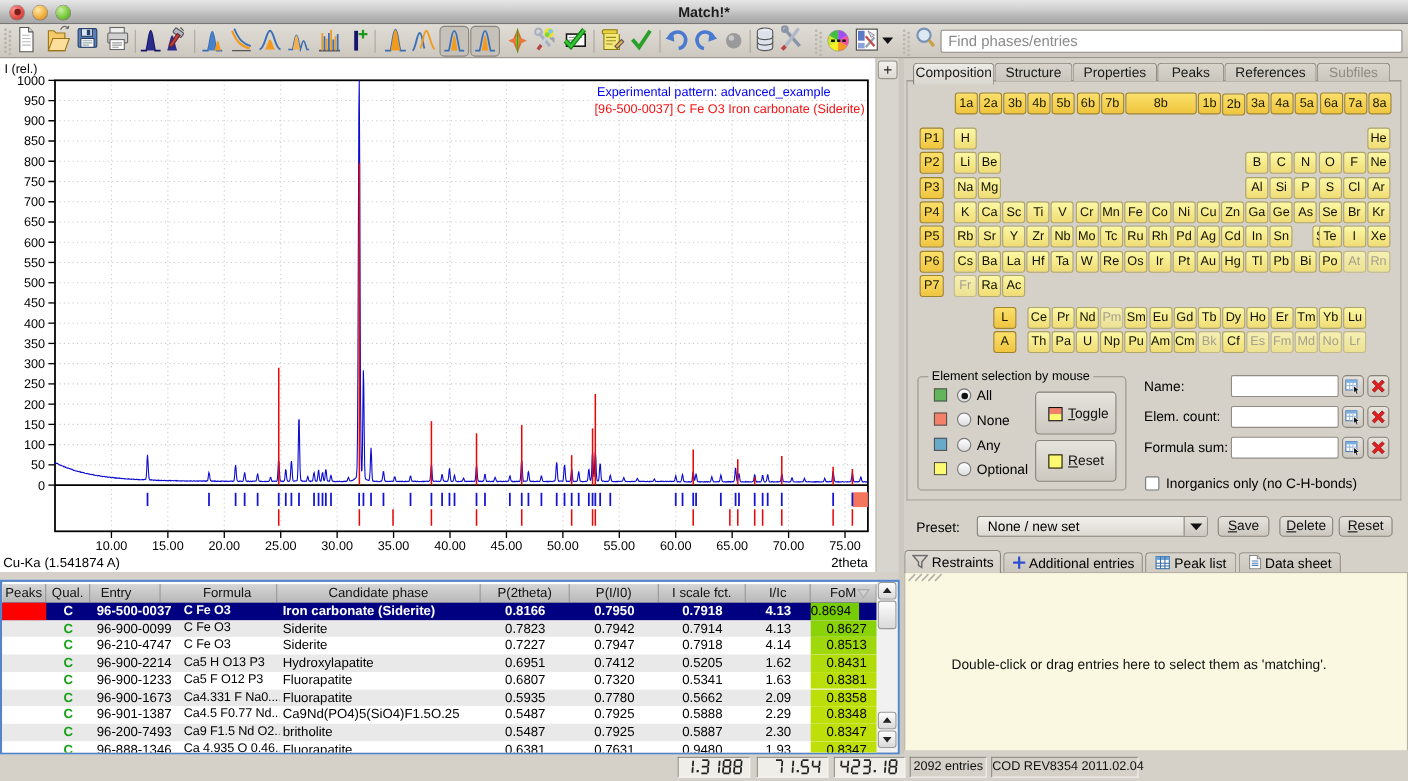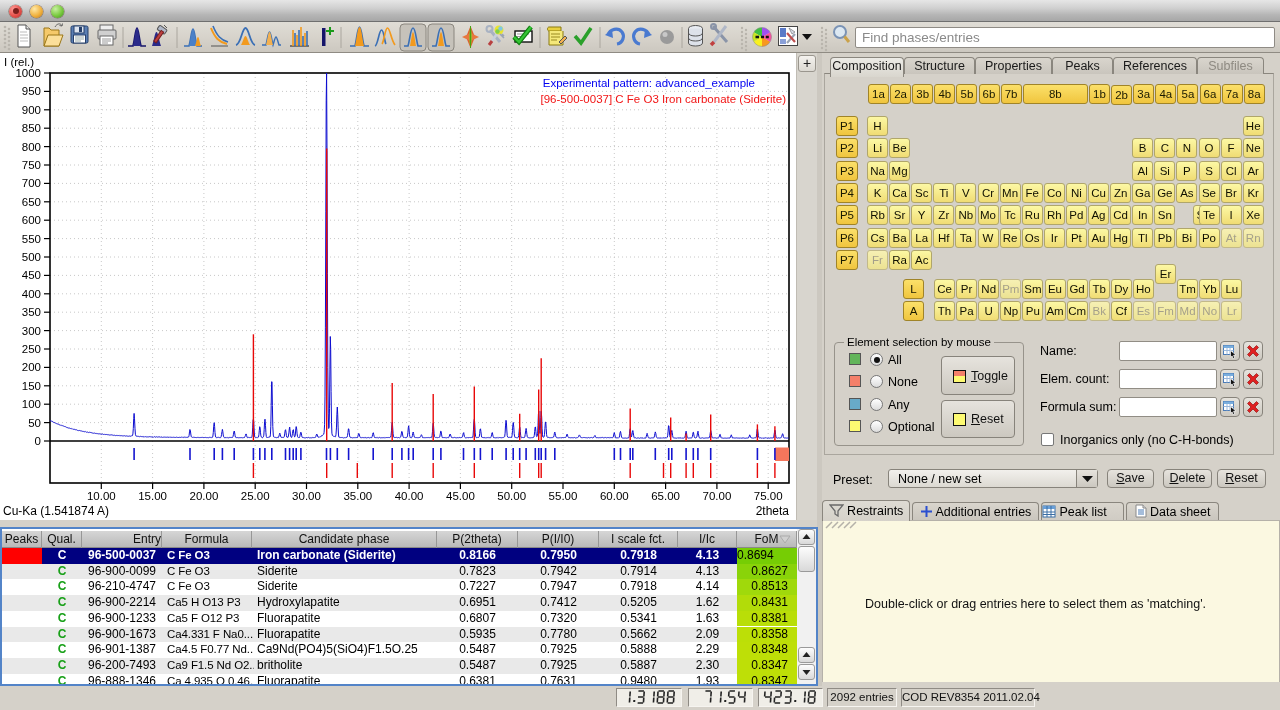--- a/index.html
+++ b/index.html
@@ -30,20 +30,21 @@
 u{text-decoration:underline}
 </style></head><body>
 <div id="app">
 
 <div id="titlebar">
  <div class="tl" style="left:9px;background:radial-gradient(circle at 4.5px 4px,#ff9a96,#e6504a 55%,#b03030)">
         <div style="position:absolute;left:3.5px;top:3.5px;width:6px;height:6px;border-radius:50%;background:#7c1f1c"></div>
       </div>
  <div class="tl" style="left:30px;background:radial-gradient(circle at 4.5px 4px,#ffe9a8,#f0b13e 55%,#c07818)"></div>
  <div class="tl" style="left:51px;background:radial-gradient(circle at 4.5px 4px,#c8f0a0,#78c93e 55%,#3f8f1f)"></div>
+ <div id="title">Match!*</div>
 </div>
 
 <div id="toolbar">
 <svg width="1280" height="31">
 <circle cx="5" cy="5" r="1.3" fill="#b9b5ad"></circle>
         <circle cx="9" cy="7" r="1.3" fill="#b9b5ad"></circle>
 <circle cx="5" cy="9" r="1.3" fill="#b9b5ad"></circle>
         <circle cx="9" cy="11" r="1.3" fill="#b9b5ad"></circle>
 <circle cx="5" cy="13" r="1.3" fill="#b9b5ad"></circle>
         <circle cx="9" cy="15" r="1.3" fill="#b9b5ad"></circle>
@@ -552,21 +553,21 @@
 <div class="btn" style="left:285px;top:416px;width:47px;height:19px;font-size:12.5px;line-height:17px"><u>S</u>ave</div>
 <div class="btn" style="left:341px;top:416px;width:49px;height:19px;font-size:12.5px;line-height:17px"><u>D</u>elete</div>
 <div class="btn" style="left:395px;top:416px;width:49px;height:19px;font-size:12.5px;line-height:17px"><u>R</u>eset</div>
 <div style="position:absolute;left:0px;top:447px;width:458px;height:20px"></div>
 <div style="position:absolute;left:0px;top:447px;width:88px;height:21px;border:1px solid #8a867e;border-bottom:none;border-radius:4px 4px 0 0;background:linear-gradient(#dedbd4,#d5d1c9);text-align:center;font-size:12.5px;line-height:20px;z-index:3"><svg width="15" height="13" style="vertical-align:-2px">
           <path d="M1 1 L14 1 L9 7 L9 12 L6 10 L6 7 Z" fill="none" stroke="#6a6a6a" stroke-width="1.3"></path>
         </svg> Restraints</div>
 <div style="position:absolute;left:90px;top:449px;width:127px;height:19px;border:1px solid #8a867e;border-bottom:none;border-radius:4px 4px 0 0;background:linear-gradient(#d9d5cd,#c9c5bd);text-align:center;font-size:12.5px;line-height:18px"><svg width="13" height="13" style="vertical-align:-2px">
           <path d="M5.5 1 L7.5 1 L7.5 5.5 L12 5.5 L12 7.5 L7.5 7.5 L7.5 12 L5.5 12 L5.5 7.5 L1 7.5 L1 5.5 L5.5 5.5 Z" fill="#2a4fd0"></path>
         </svg> Additional entries</div>
-<div style="position:absolute;left:219px;top:449px;width:83px;height:31px;border:1px solid #8a867e;border-bottom:none;border-radius:4px 4px 0 0;background:linear-gradient(#d9d5cd,#c9c5bd);font-size:12.5px;line-height:18px"><svg width="14" height="13" style="vertical-align:-2px">
+<div style="position:absolute;left:219px;top:449px;width:83px;height:31px;border:1px solid #8a867e;border-bottom:none;border-radius:4px 4px 0 0;background:linear-gradient(#d9d5cd,#c9c5bd);text-align:center;font-size:12.5px;line-height:18px"><svg width="14" height="13" style="vertical-align:-2px">
           <rect x="1" y="1" width="12" height="11" fill="#fff" stroke="#3a6ea5"></rect>
           <rect x="1" y="1" width="12" height="3" fill="#6aa0d8"></rect>
           <line x1="1" y1="7" x2="13" y2="7" stroke="#3a6ea5"></line>
           <line x1="1" y1="9.5" x2="13" y2="9.5" stroke="#3a6ea5"></line>
           <line x1="5" y1="1" x2="5" y2="12" stroke="#3a6ea5"></line>
           <line x1="9" y1="1" x2="9" y2="12" stroke="#3a6ea5"></line>
         </svg> Peak list</div>
 <div style="position:absolute;left:304px;top:449px;width:93px;height:19px;border:1px solid #8a867e;border-bottom:none;border-radius:4px 4px 0 0;background:linear-gradient(#d9d5cd,#c9c5bd);text-align:center;font-size:12.5px;line-height:18px"><svg width="12" height="14" style="vertical-align:-2px">
           <path d="M1 1 L8 1 L11 4 L11 13 L1 13 Z" fill="#fff" stroke="#888"></path>
           <path d="M8 1 L8 4 L11 4" fill="#ddd" stroke="#888"></path>
@@ -680,21 +681,21 @@
 <div class="ecell" style="left:112.0px;top:226px">Ce</div>
 <div class="ecell" style="left:134.1px;top:226px">Pr</div>
 <div class="ecell" style="left:156.2px;top:226px">Nd</div>
 <div class="ecell dis" style="left:178.3px;top:226px">Pm</div>
 <div class="ecell" style="left:200.4px;top:226px">Sm</div>
 <div class="ecell" style="left:222.5px;top:226px">Eu</div>
 <div class="ecell" style="left:244.6px;top:226px">Gd</div>
 <div class="ecell" style="left:266.7px;top:226px">Tb</div>
 <div class="ecell" style="left:288.8px;top:226px">Dy</div>
 <div class="ecell" style="left:310.9px;top:226px">Ho</div>
-<div class="ecell" style="left:333.0px;top:211px">Er</div>
+<div class="ecell" style="left:333.0px;top:226px">Er</div>
 <div class="ecell" style="left:355.1px;top:226px">Tm</div>
 <div class="ecell" style="left:377.2px;top:226px">Yb</div>
 <div class="ecell" style="left:399.3px;top:226px">Lu</div>
 <div class="ecell" style="left:112.0px;top:248px">Th</div>
 <div class="ecell" style="left:134.1px;top:248px">Pa</div>
 <div class="ecell" style="left:156.2px;top:248px">U</div>
 <div class="ecell" style="left:178.3px;top:248px">Np</div>
 <div class="ecell" style="left:200.4px;top:248px">Pu</div>
 <div class="ecell" style="left:222.5px;top:248px">Am</div>
 <div class="ecell" style="left:244.6px;top:248px">Cm</div>
@@ -704,21 +705,21 @@
 <div class="ecell dis" style="left:333.0px;top:248px">Fm</div>
 <div class="ecell dis" style="left:355.1px;top:248px">Md</div>
 <div class="ecell dis" style="left:377.2px;top:248px">No</div>
 <div class="ecell dis" style="left:399.3px;top:248px">Lr</div>
 </div>
 
 <div id="tablepane">
 <div style="position:absolute;left:0;top:2px;width:795px;height:17px;background:linear-gradient(#d6d6d6,#b9b9b9);border-bottom:1px solid #8a8a8a">
 <div style="position:absolute;left:0px;top:0;width:40px;height:17px;border-right:1px solid #979797;text-align:center;font-size:12px;line-height:16px;color:#111">Peaks</div>
 <div style="position:absolute;left:40px;top:0;width:40px;height:17px;border-right:1px solid #979797;text-align:center;font-size:12px;line-height:16px;color:#111">Qual.</div>
-<div style="position:absolute;left:80px;top:0;width:80px;height:17px;border-right:1px solid #979797;text-align:right;font-size:12px;line-height:16px;color:#111">Entry</div>
+<div style="position:absolute;left:64px;top:0;width:80px;height:17px;border-right:1px solid #979797;text-align:center;font-size:12px;line-height:16px;color:#111">Entry</div>
 <div style="position:absolute;left:160px;top:0;width:90px;height:17px;border-right:1px solid #979797;text-align:center;font-size:12px;line-height:16px;color:#111">Formula</div>
 <div style="position:absolute;left:250px;top:0;width:185px;height:17px;border-right:1px solid #979797;text-align:center;font-size:12px;line-height:16px;color:#111">Candidate phase</div>
 <div style="position:absolute;left:435px;top:0;width:81px;height:17px;border-right:1px solid #979797;text-align:center;font-size:12px;line-height:16px;color:#111">P(2theta)</div>
 <div style="position:absolute;left:516px;top:0;width:81px;height:17px;border-right:1px solid #979797;text-align:center;font-size:12px;line-height:16px;color:#111">P(I/I0)</div>
 <div style="position:absolute;left:597px;top:0;width:79px;height:17px;border-right:1px solid #979797;text-align:center;font-size:12px;line-height:16px;color:#111">I scale fct.</div>
 <div style="position:absolute;left:676px;top:0;width:59px;height:17px;border-right:1px solid #979797;text-align:center;font-size:12px;line-height:16px;color:#111">I/Ic</div>
 <div style="position:absolute;left:735px;top:0;width:60px;height:17px;border-right:1px solid #979797;text-align:center;font-size:12px;line-height:16px;color:#111">FoM</div>
 <svg width="12" height="10" style="position:absolute;left:777px;top:4px">
           <path d="M1 1 L11 1 L6 8 Z" fill="#d0d0d0" stroke="#aaa"></path>
         </svg>
@@ -726,21 +727,21 @@
 <div style="position:absolute;left:0;top:19.0px;width:795px;height:15.7px;background:#000080;color:#fff;font-weight:bold;font-size:12px;line-height:15.7px">
 <div style="position:absolute;left:0;top:0;width:40px;height:100%;background:#ff0000"></div>
 <div style="position:absolute;left:40px;top:0;width:40px;text-align:center;font-weight:bold;color:#fff">C</div>
 <div style="position:absolute;left:80px;top:0;width:80px;text-align:center">96-500-0037</div>
 <div style="position:absolute;left:165px;top:0;width:87px;overflow:hidden;white-space:nowrap;font-size:11.5px;letter-spacing:-0.1px">C Fe O3</div>
 <div style="position:absolute;left:255px;top:0;width:180px;overflow:hidden;white-space:nowrap">Iron carbonate (Siderite)</div>
 <div style="position:absolute;left:435px;top:0;width:81px;text-align:center">0.8166</div>
 <div style="position:absolute;left:516px;top:0;width:81px;text-align:center">0.7950</div>
 <div style="position:absolute;left:597px;top:0;width:79px;text-align:center">0.7918</div>
 <div style="position:absolute;left:676px;top:0;width:59px;text-align:center">4.13</div>
-<div style="position:absolute;left:735px;top:0;width:60px;background:#76cd04;color:#000;font-weight:normal;text-align:left;padding-right:14px;height:100%">0.8694</div>
+<div style="position:absolute;left:735px;top:0;width:44px;background:#76cd04;color:#000;font-weight:normal;text-align:left;padding-right:14px;height:100%">0.8694</div>
 </div>
 <div style="position:absolute;left:0;top:34.7px;width:795px;height:15.7px;background:#e9e9e9;color:#000;font-weight:normal;font-size:12px;line-height:15.7px">
 <div style="position:absolute;left:40px;top:0;width:40px;text-align:center;font-weight:bold;color:#18a018">C</div>
 <div style="position:absolute;left:80px;top:0;width:80px;text-align:center">96-900-0099</div>
 <div style="position:absolute;left:165px;top:0;width:87px;overflow:hidden;white-space:nowrap;font-size:11.5px;letter-spacing:-0.1px">C Fe O3</div>
 <div style="position:absolute;left:255px;top:0;width:180px;overflow:hidden;white-space:nowrap">Siderite</div>
 <div style="position:absolute;left:435px;top:0;width:81px;text-align:center">0.7823</div>
 <div style="position:absolute;left:516px;top:0;width:81px;text-align:center">0.7942</div>
 <div style="position:absolute;left:597px;top:0;width:79px;text-align:center">0.7914</div>
 <div style="position:absolute;left:676px;top:0;width:59px;text-align:center">4.13</div>

